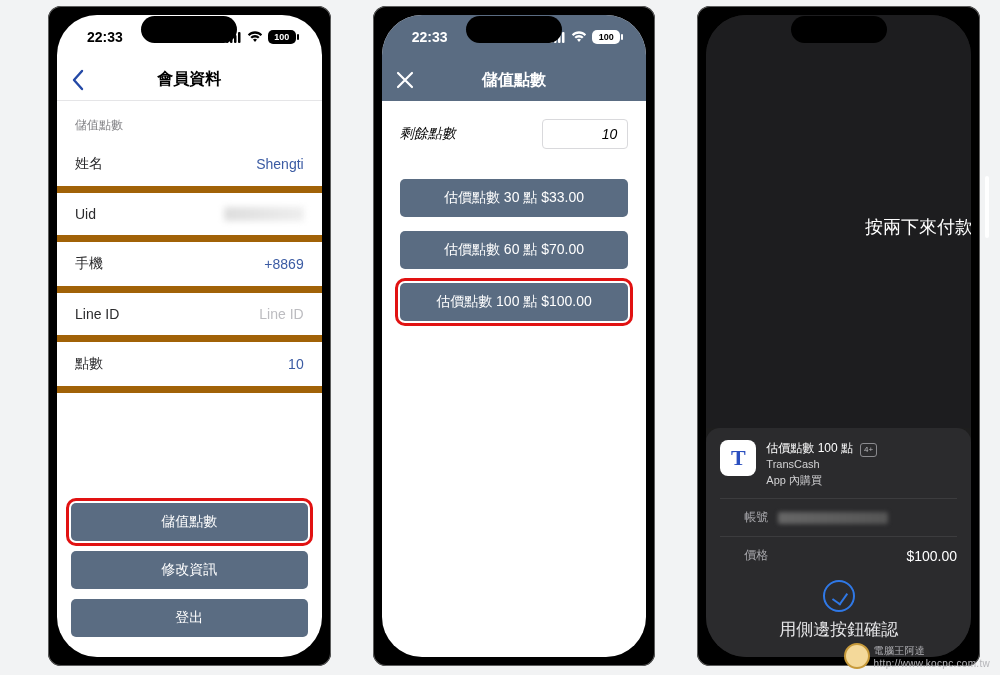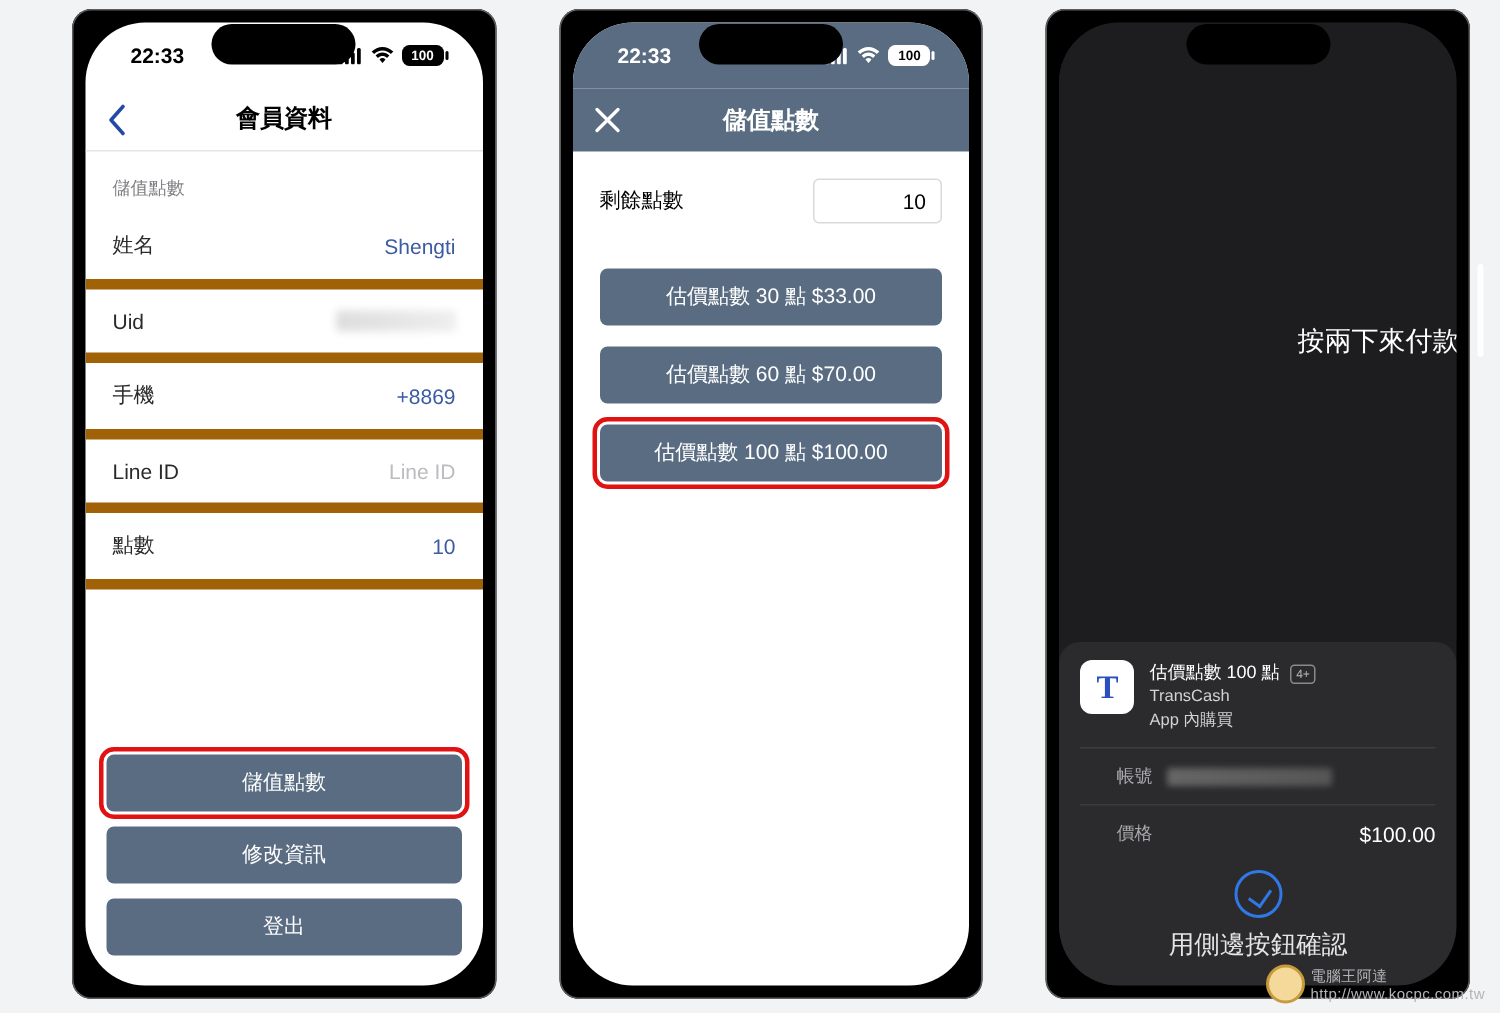--- a/index.html
+++ b/index.html
@@ -136,21 +136,21 @@
     font-weight: 500;
     cursor: pointer;
   }
   .highlight {
     outline: 3px solid #e11212;
     outline-offset: 2px;
   }
 
   
   .p2-body { padding: 18px 18px; display: flex; flex-direction: column; gap: 14px; flex: 1; }
-  .points-row { display: flex; justify-content: space-between; align-items: center; font-size: 14px; margin-bottom: 16px; }
+  .points-row { display: flex; justify-content: space-between; align-items: center; font-size: 14px; margin-bottom: 16px; font-style: italic; }
   .points-box {
     width: 86px; height: 30px; border: 1px solid #d9d9dc; border-radius: 4px;
     display: flex; align-items: center; justify-content: flex-end; padding-right: 10px;
     font-size: 14px;
   }
 
   
   .screen.dark { background: #1e1e1e; color: #fff; }
   .p3-dim { flex: 1; background: rgba(30,30,32,.95); position: relative; }
   .side-hint {

